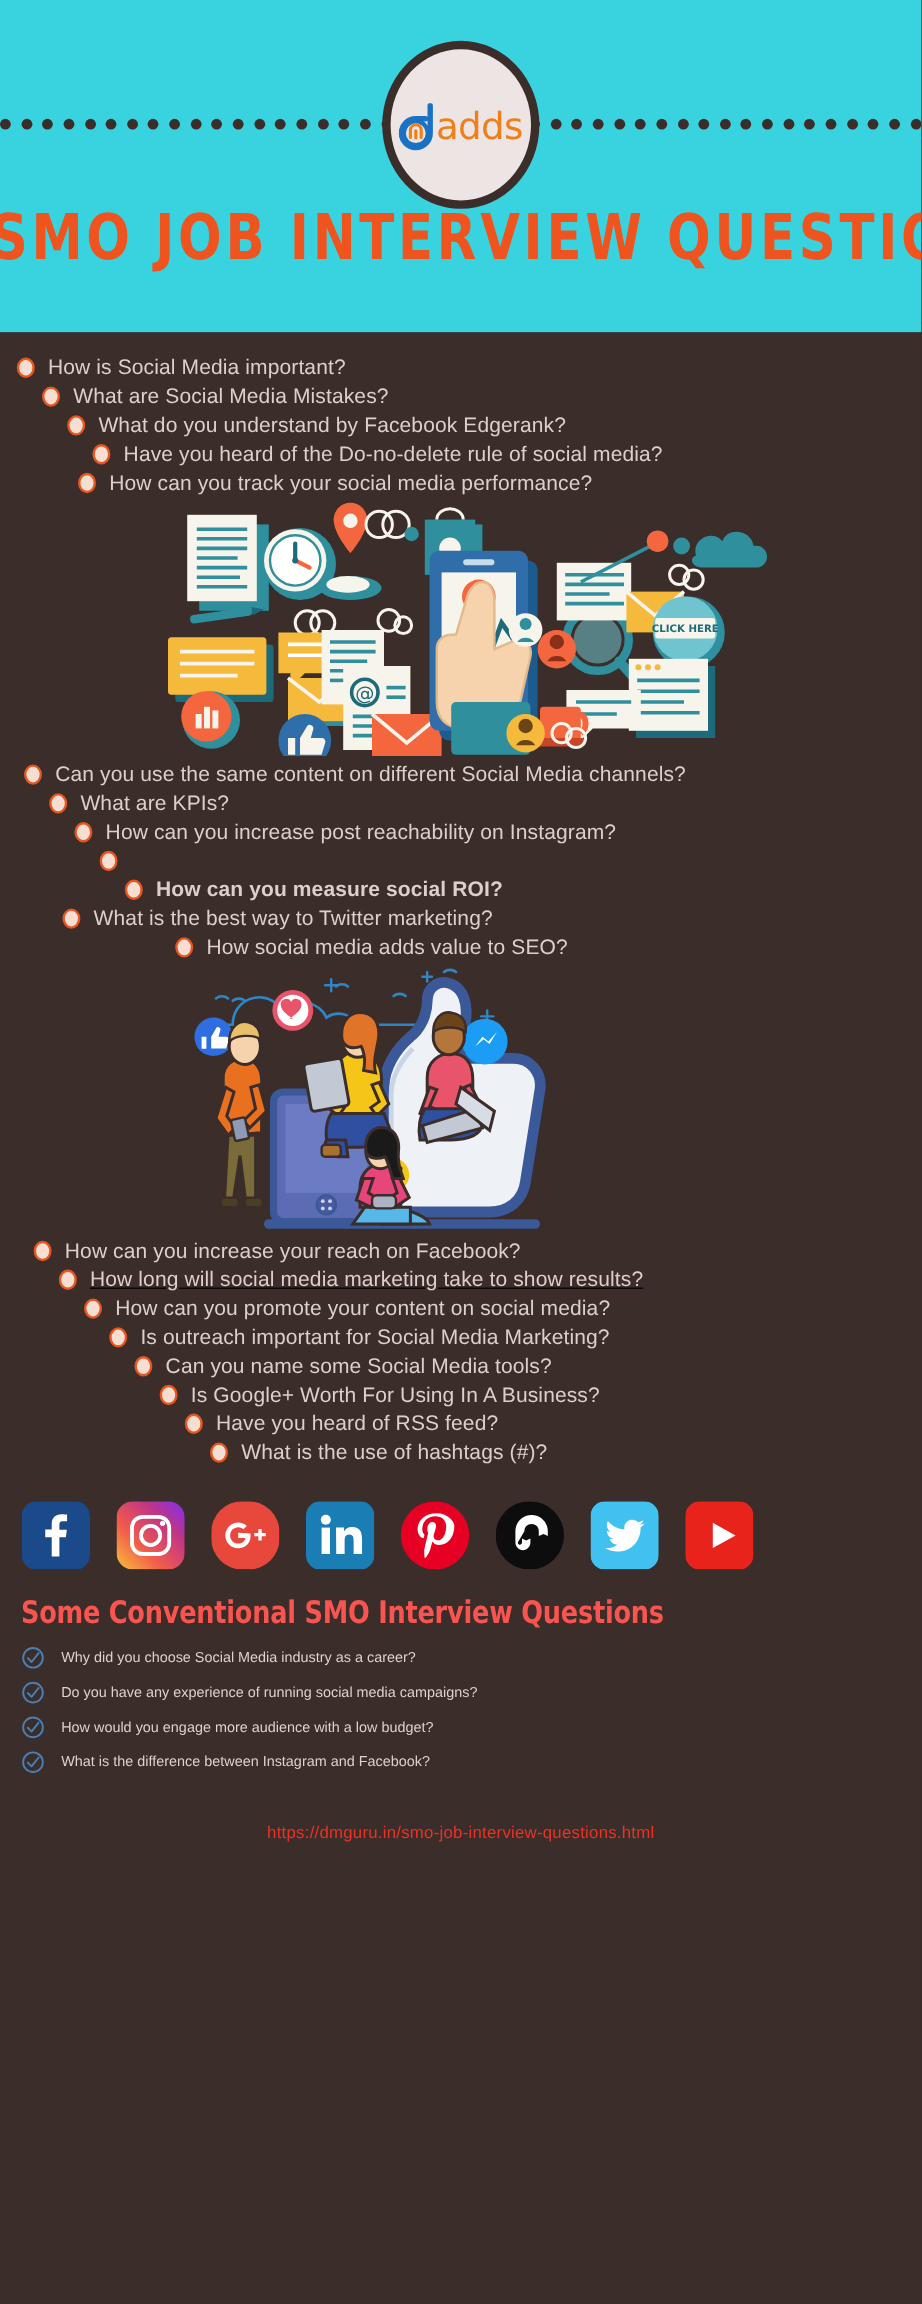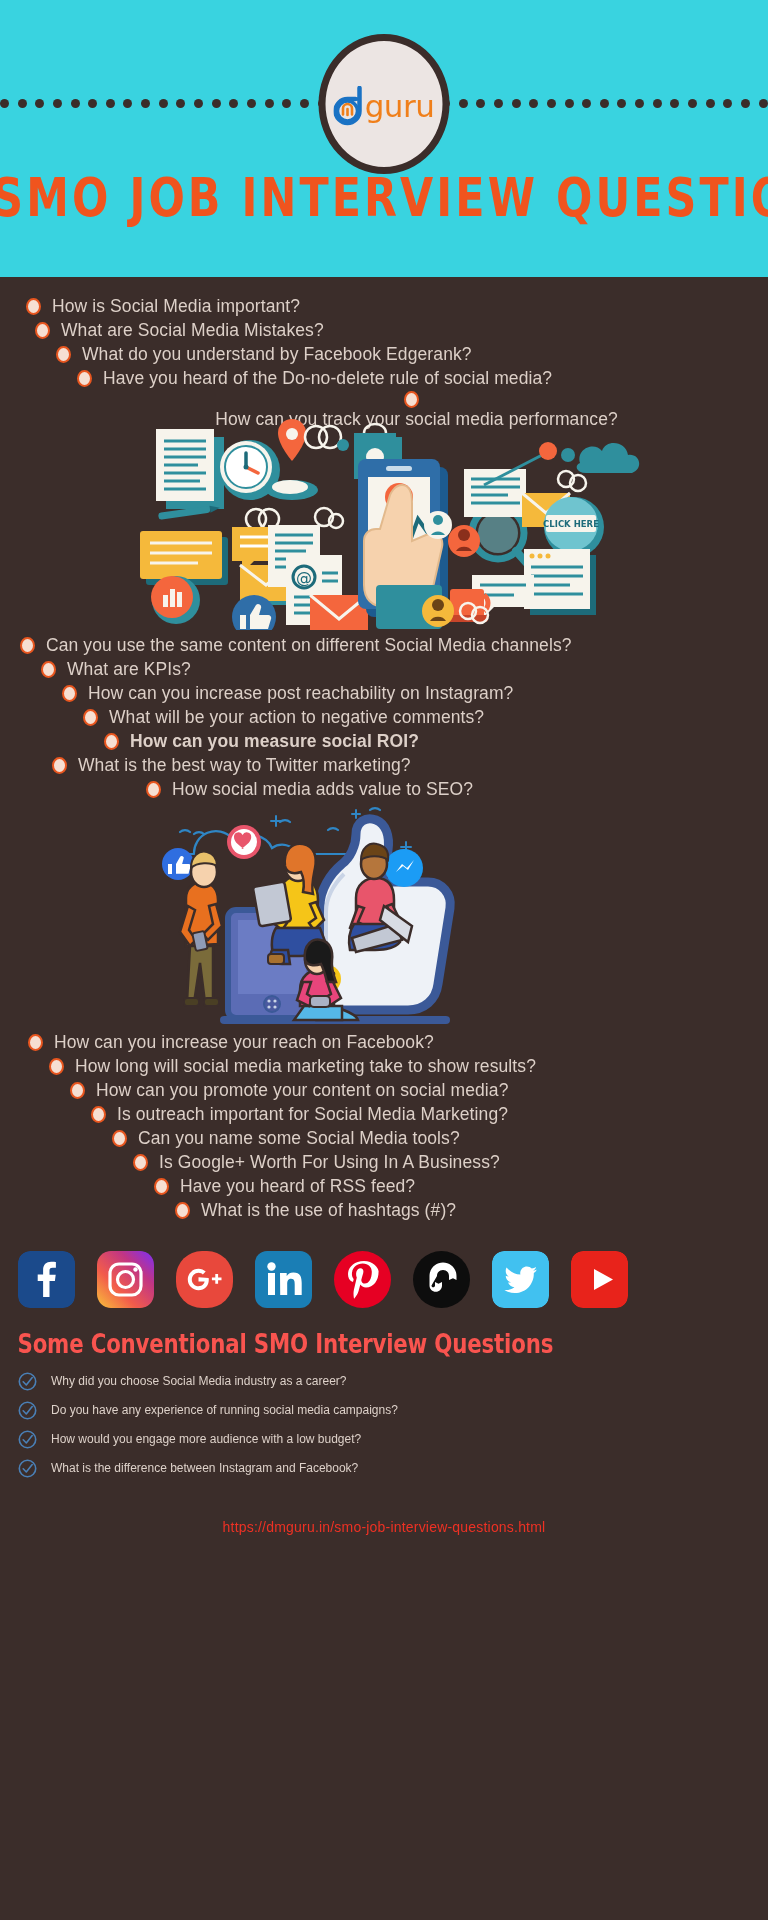--- a/index.html
+++ b/index.html
@@ -183,46 +183,46 @@
   <div class="logo-circle">
     <div class="logo-wrap">
       <span class="logo-d">
         <svg width="34" height="42" viewBox="0 0 34 42">
           <path d="M26 2 L26 25 A12 12 0 1 1 14 13 L22 13" fill="none" stroke="#1a72c4" stroke-width="4.5" stroke-linecap="round"></path>
           <circle cx="14" cy="25" r="10" fill="none" stroke="#1a72c4" stroke-width="3.5"></circle>
           <path d="M9.5 28.5 L9.5 22.5 A4.5 4.5 0 0 1 18.5 22.5 L18.5 28.5" fill="none" stroke="#f07f1a" stroke-width="2.6" stroke-linecap="round"></path>
           <line x1="14" y1="23" x2="14" y2="29" stroke="#f07f1a" stroke-width="2.6" stroke-linecap="round"></line>
         </svg>
       </span>
-      <span class="logo-guru">guru</span>
+      <span class="logo-guru">adds</span>
     </div>
   </div>
   <div class="headline">SMO JOB INTERVIEW QUESTIONS</div>
 </div>
 
 <div class="body-wrap">
 
   <ul class="qlist" id="qlist1" style="padding-top:18px;">
-      <li class="qitem" style="padding-left: 26px;">
+      <li class="qitem" style="padding-left: 14px;">
         <span class="bullet"></span>
         <span class="qtext">How is Social Media important?</span>
       </li>
       <li class="qitem" style="padding-left: 35px;">
         <span class="bullet"></span>
         <span class="qtext">What are Social Media Mistakes?</span>
       </li>
       <li class="qitem" style="padding-left: 56px; align-items: center;">
         <span class="bullet"></span>
         <span class="qtext">What do you understand by Facebook Edgerank?</span>
       </li>
       <li class="qitem" style="padding-left: 77px;">
         <span class="bullet"></span>
         <span class="qtext">Have you heard of the Do-no-delete rule of social media?</span>
       </li>
-      <li class="qitem" style="padding-left: 65px; flex-direction: column;">
+      <li class="qitem" style="padding-left: 65px;">
         <span class="bullet"></span>
         <span class="qtext">How can you track your social media performance?</span>
       </li>
     </ul>
 
   <div class="illus1">
     <svg width="768" height="215" viewBox="0 0 768 215">
       <g transform="translate(128,0)">
 
         <rect x="38" y="22" width="58" height="72" fill="#2f8f9d"></rect>
@@ -406,21 +406,20 @@
       <li class="qitem" style="padding-left: 41px;">
         <span class="bullet"></span>
         <span class="qtext">What are KPIs?</span>
       </li>
       <li class="qitem" style="padding-left: 62px;">
         <span class="bullet"></span>
         <span class="qtext">How can you increase post reachability on Instagram?</span>
       </li>
       <li class="qitem" style="padding-left: 83px;">
         <span class="bullet"></span>
-        <span class="qtext">What will be your action to negative comments?</span>
       </li>
       <li class="qitem" style="padding-left: 104px; font-weight: bold;">
         <span class="bullet"></span>
         <span class="qtext">How can you measure social ROI?</span>
       </li>
       <li class="qitem" style="padding-left: 52px;">
         <span class="bullet"></span>
         <span class="qtext">What is the best way to Twitter marketing?</span>
       </li>
       <li class="qitem" style="padding-left: 146px;">
@@ -530,21 +529,21 @@
         </g>
       </g>
     </svg>
   </div>
 
   <ul class="qlist" id="qlist3" style="padding-top:4px;">
       <li class="qitem" style="padding-left: 28px;">
         <span class="bullet"></span>
         <span class="qtext">How can you increase your reach on Facebook?</span>
       </li>
-      <li class="qitem" style="padding-left: 49px;">
+      <li class="qitem" style="padding-left: 49px; text-decoration: underline;">
         <span class="bullet"></span>
         <span class="qtext">How long will social media marketing take to show results?</span>
       </li>
       <li class="qitem" style="padding-left: 70px;">
         <span class="bullet"></span>
         <span class="qtext">How can you promote your content on social media?</span>
       </li>
       <li class="qitem" style="padding-left: 91px;">
         <span class="bullet"></span>
         <span class="qtext">Is outreach important for Social Media Marketing?</span>

